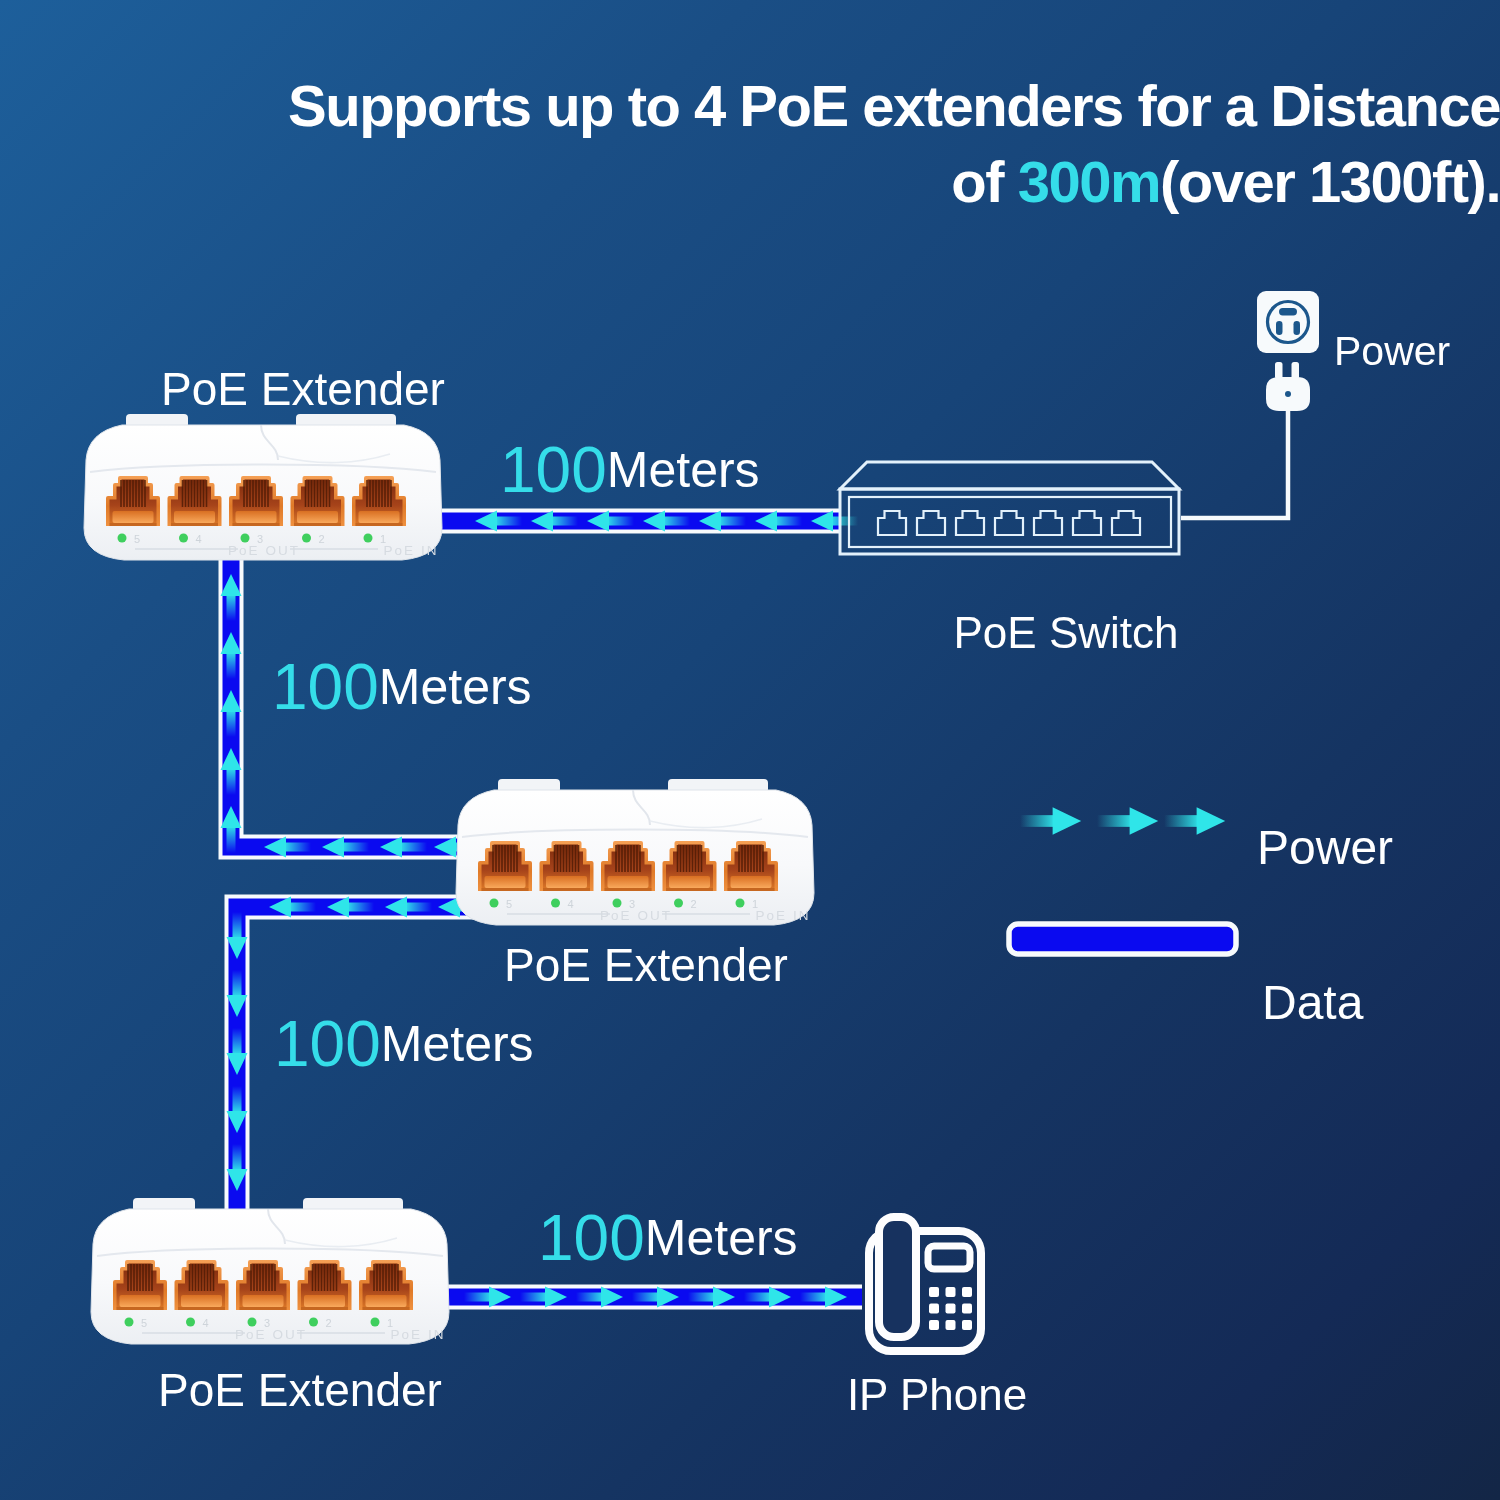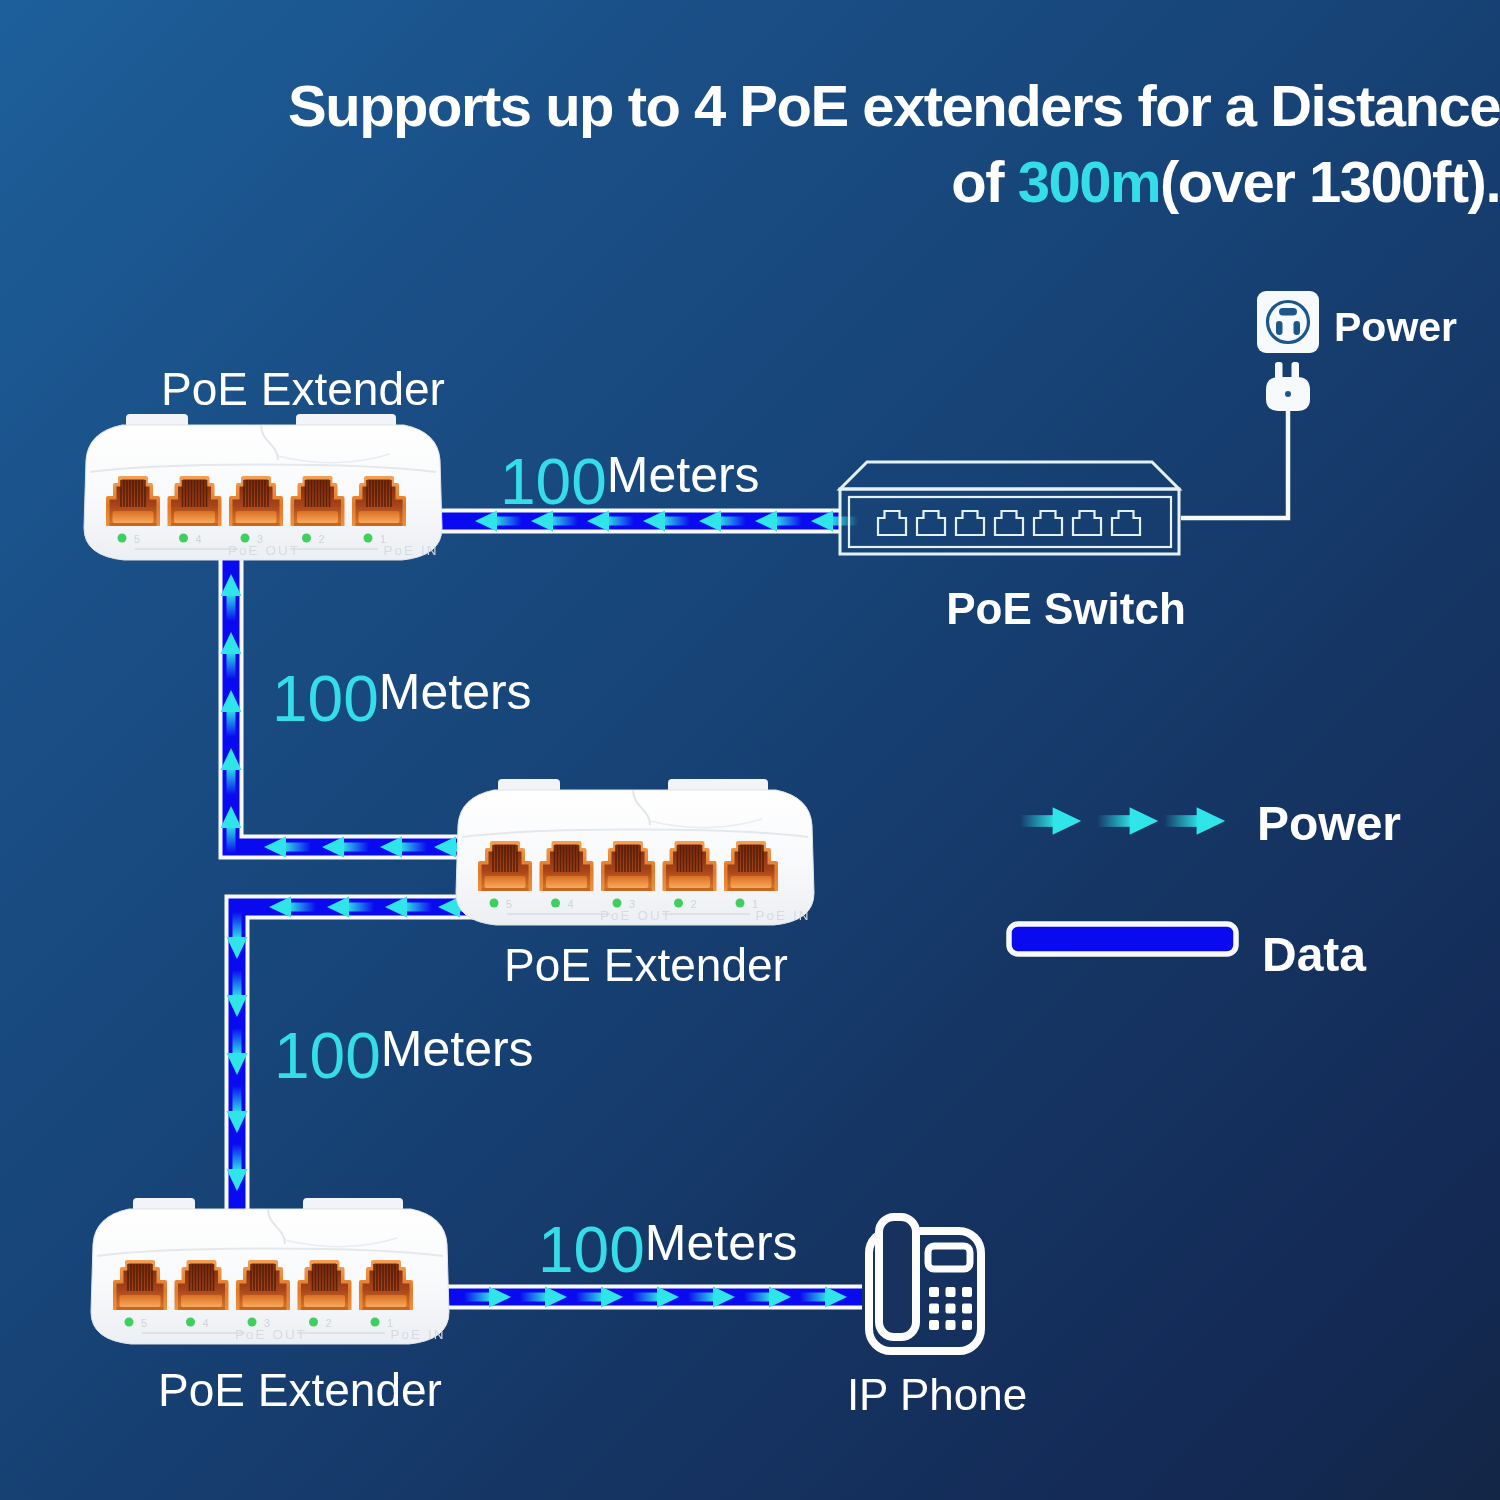--- a/index.html
+++ b/index.html
@@ -7,36 +7,36 @@
     position:relative;width:1500px;height:1500px;overflow:hidden;
     font-family:"Liberation Sans",sans-serif;color:#ffffff;
     background:linear-gradient(135deg,#1d5f9b 0%,#1a4e85 25%,#174478 45%,#153462 70%,#142a56 88%,#132646 100%);
   }
   svg.canvas{position:absolute;left:0;top:0;}
   svg{font-family:"Liberation Sans",sans-serif;}
   .abs{position:absolute;}
   .title{left:0;right:0;top:68px;text-align:right;font-weight:700;font-size:58px;letter-spacing:-1.5px;line-height:76px;}
   .hl{color:#35dde9;}
   .node-label{font-size:46px;font-weight:400;transform:translateX(-50%);white-space:nowrap;margin-left:22px;}
-  .bold-label{font-weight:700;white-space:nowrap;}
-  .dist{display:flex;align-items:flex-start;white-space:nowrap;margin-top:12px;}
+  .bold-label{font-weight:400;white-space:nowrap;margin-top:24px;}
+  .dist{display:flex;align-items:center;white-space:nowrap;}
   .dist .val{font-size:64px;color:#35dde9;line-height:1;}
   .dist .unit{font-size:50px;color:#ffffff;line-height:1;}
   .d1{left:500px;top:438px;}
   .d2{left:272px;top:655px;}
   .d3{left:274px;top:1012px;}
   .d4{left:538px;top:1206px;}
   .e1{left:281px;top:362px;}
   .e2{left:624px;top:938px;}
   .e3{left:278px;top:1363px;}
   .switch-label{left:1066px;top:584px;font-size:44px;transform:translateX(-50%);}
   .phone-label{left:937px;top:1370px;font-size:44px;font-weight:400;transform:translateX(-50%);white-space:nowrap;}
   .outlet-label{left:1334px;top:304px;font-size:41px;}
   .legend-power{left:1257px;top:796px;font-size:48px;}
-  .legend-data{left:1262px;top:927px;font-size:48px;}
+  .legend-data{left:1262px;top:951px;font-size:48px;}
 </style>
 </head>
 <body>
 
 <div class="stage">
 
 <svg class="canvas" width="1500" height="1500" viewBox="0 0 1500 1500">
   <defs>
     <linearGradient id="tfade" x1="0" y1="0" x2="1" y2="0">
       <stop offset="0" stop-color="#2fe5e9" stop-opacity="0"></stop>

